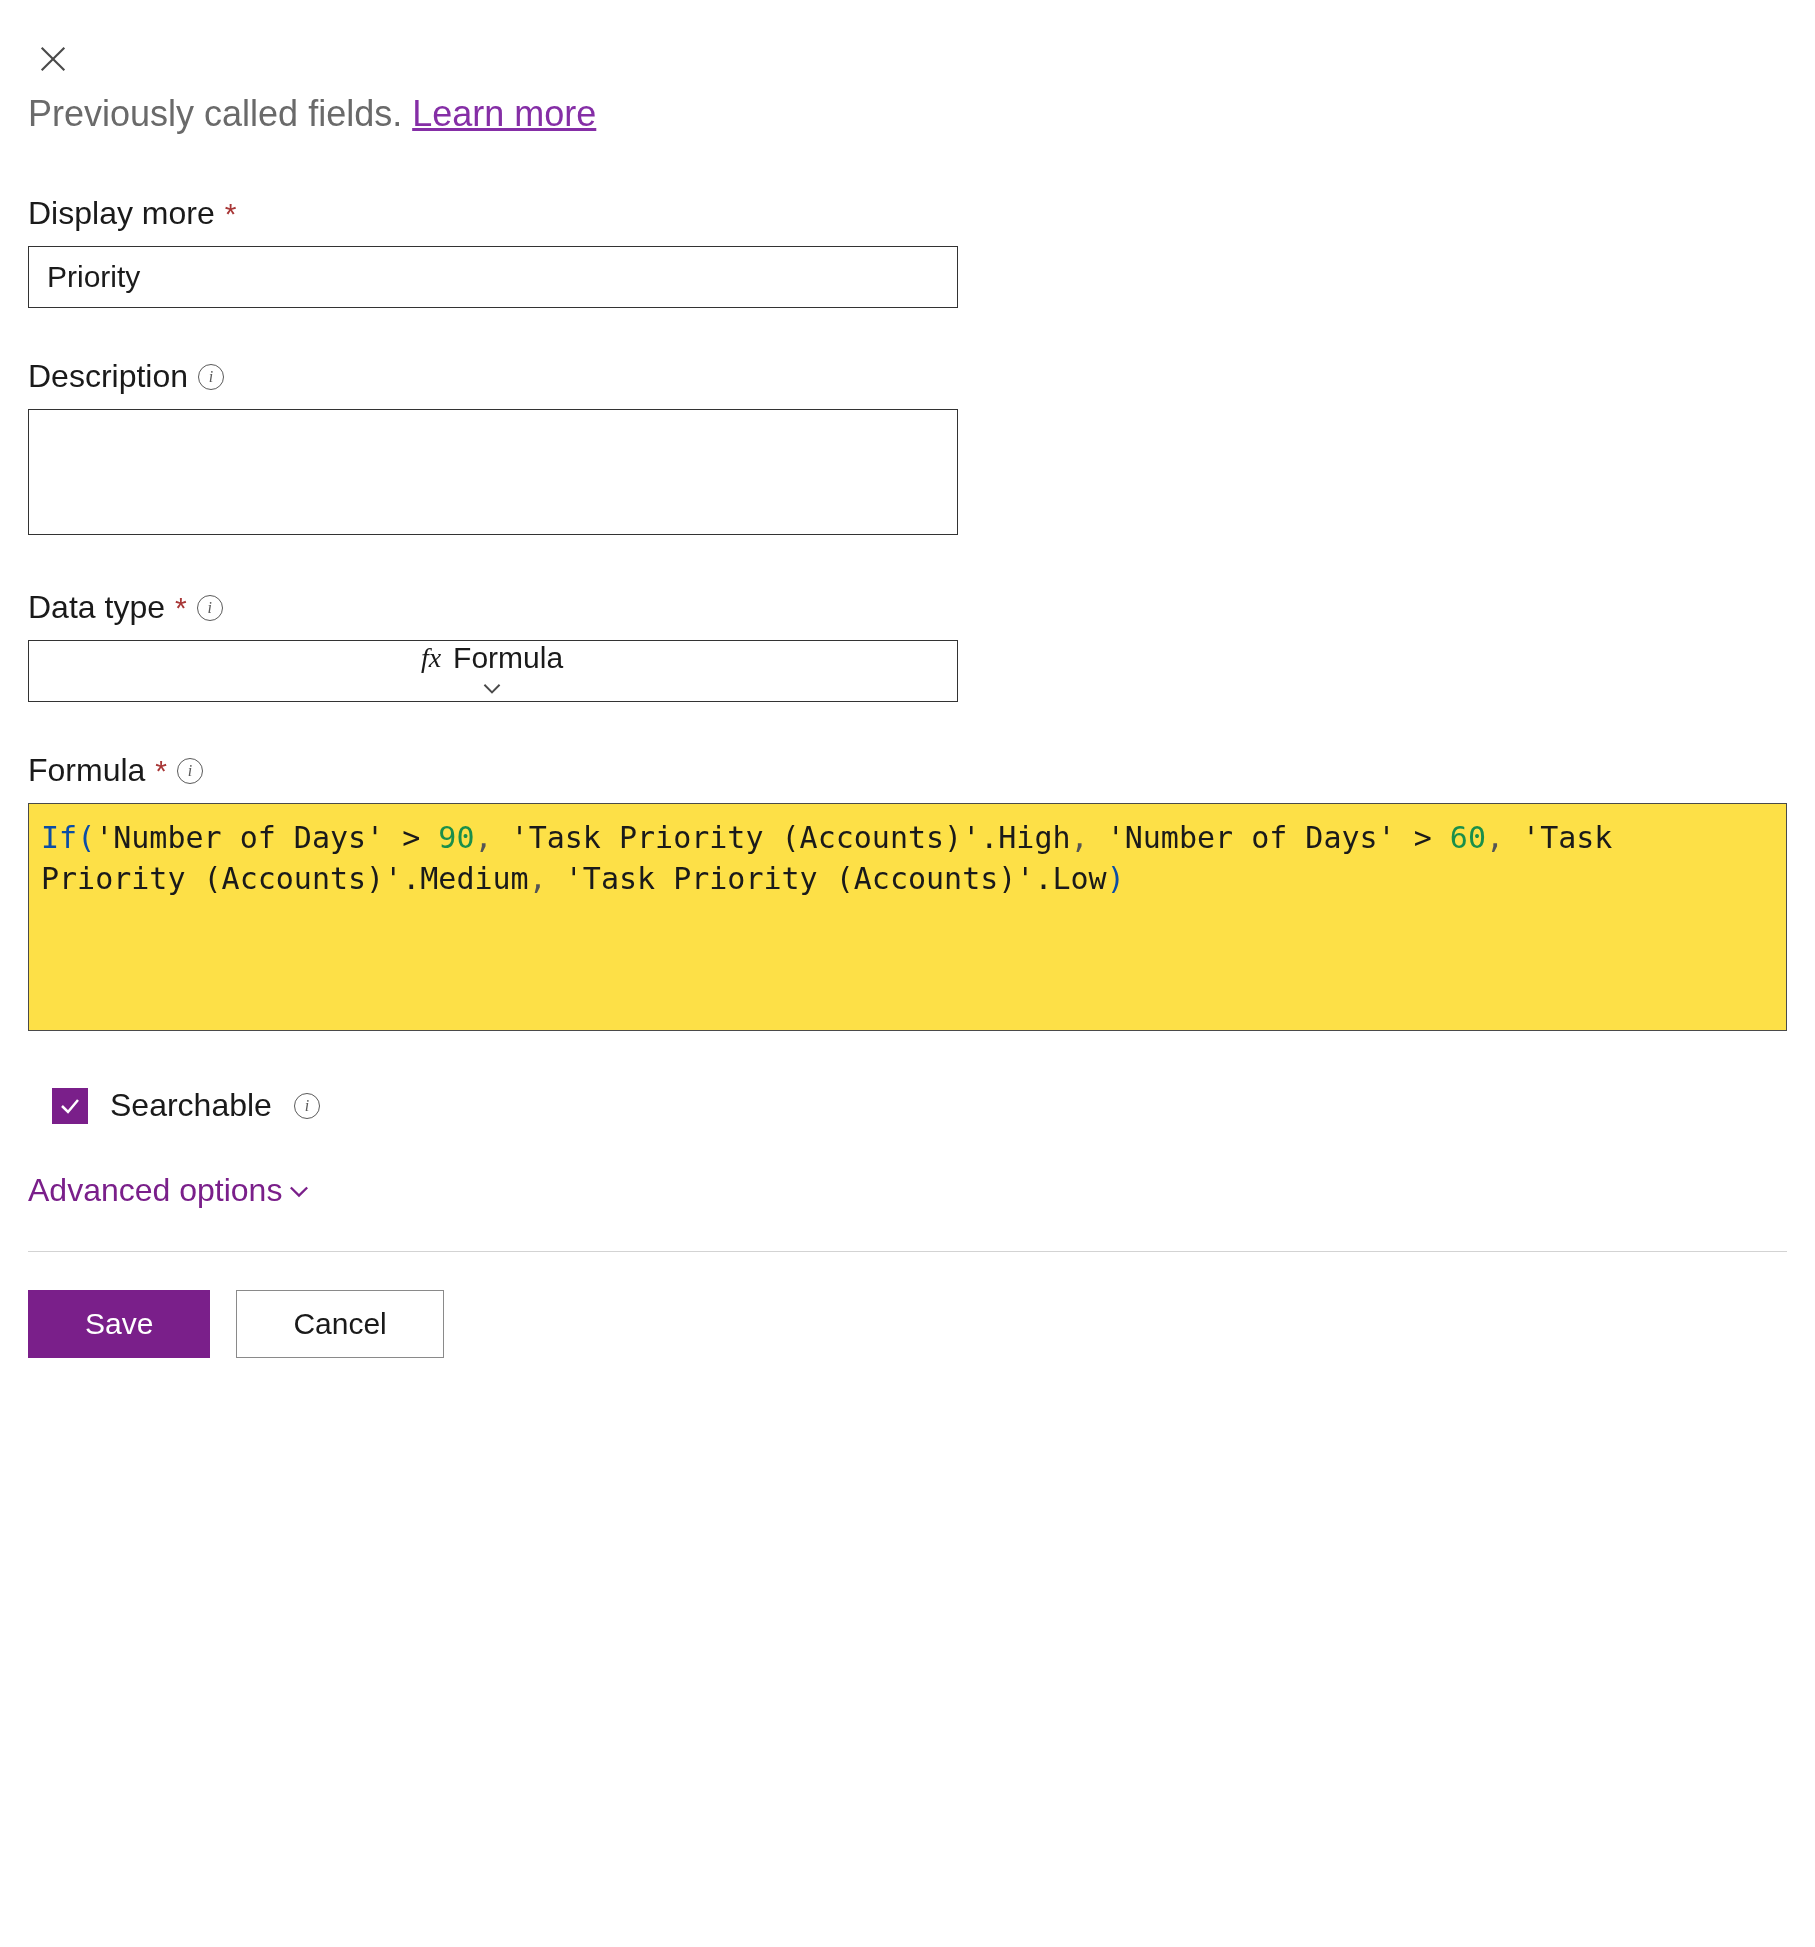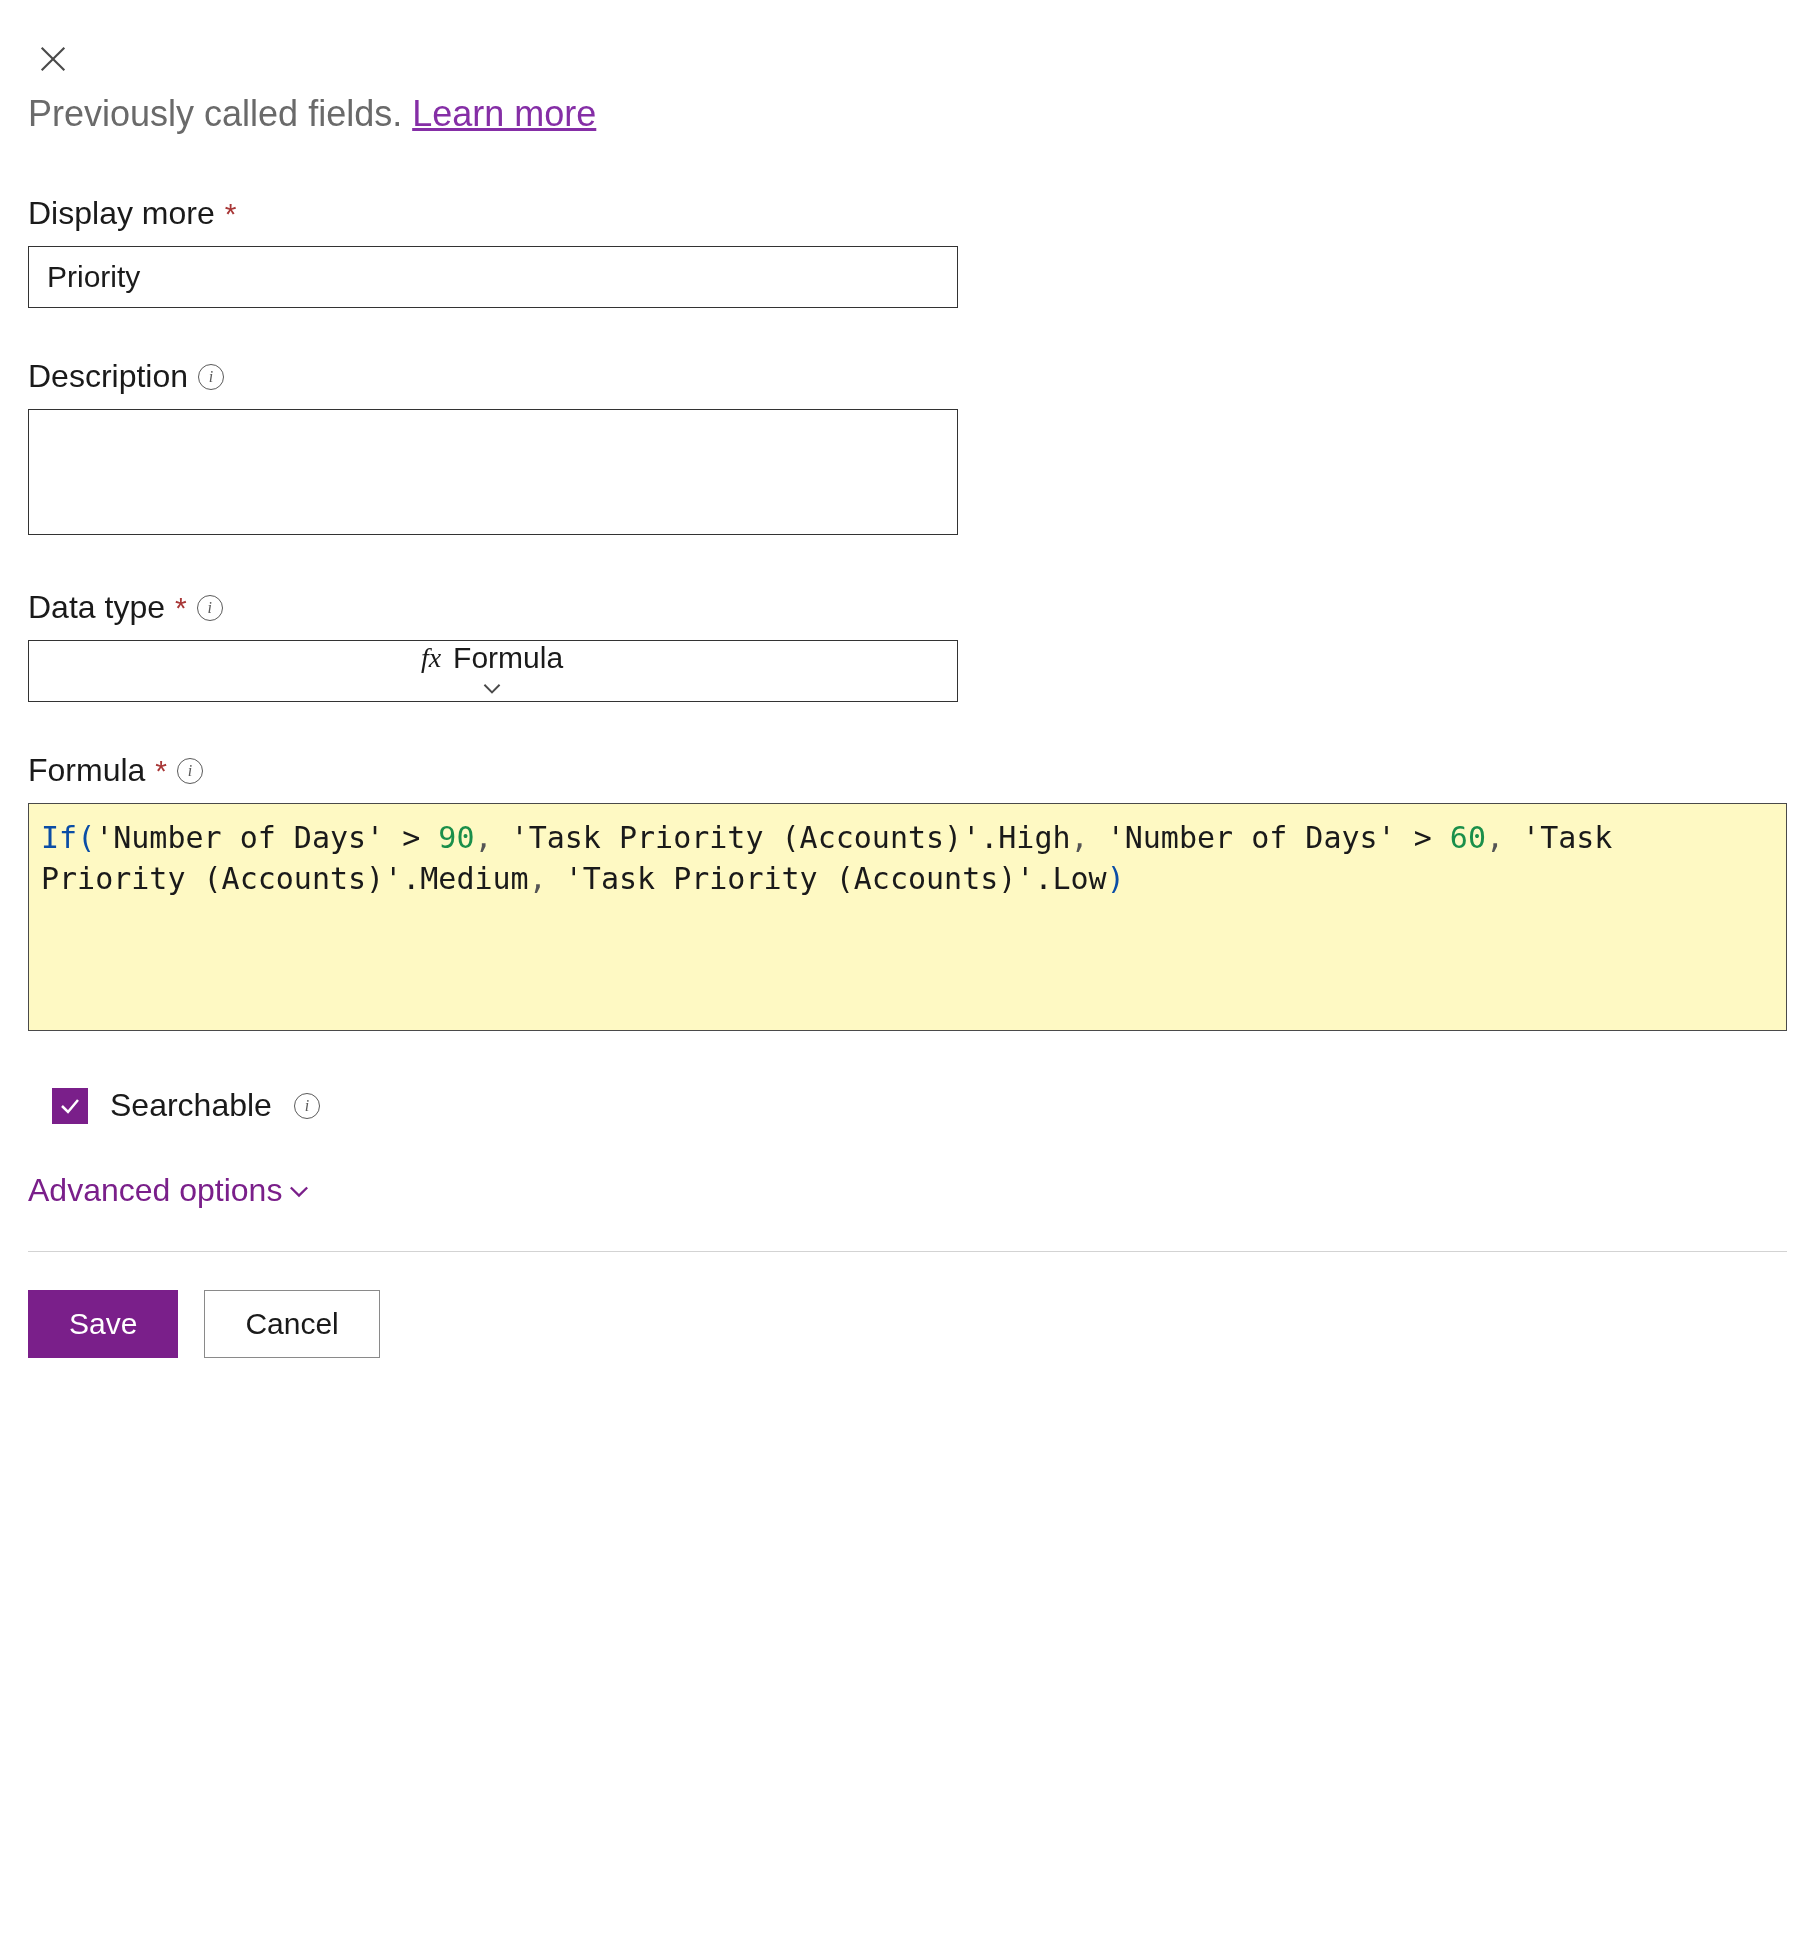--- a/index.html
+++ b/index.html
@@ -120,21 +120,21 @@
       width: 100%;
       border: 1px solid #4a4a4a;
       padding: 14px 12px;
       min-height: 228px;
       font-family: "Consolas", "Menlo", monospace;
       font-size: 30px;
       line-height: 1.35;
       white-space: pre-wrap;
       word-break: break-word;
       color: #1a1a1a;
-      background: #fef9c3;
+      background: #fde047;
       outline: none;
       position: relative;
     }
     .tok-fn { color: #0a4da6; }
     .tok-str { color: #1a1a1a; }
     .tok-op { color: #1a1a1a; }
     .tok-num { color: #1a8f4a; }
     .tok-pn { color: #0a4da6; }
     .tok-sep { color: #555; }
     .checkbox-row {
@@ -162,21 +162,21 @@
       color: #7a1f8a;
       font-size: 32px;
       cursor: pointer;
       margin-bottom: 42px;
       background: none; border: none; font-family: inherit;
     }
     .divider { border: none; border-top: 1px solid #d3d3d3; margin-bottom: 38px; }
     .footer-actions { display: flex; gap: 26px; }
     .btn {
       font-size: 30px;
-      padding: 16px 40px;
+      padding: 16px 56px;
       cursor: pointer;
       font-family: inherit;
       border: 1px solid transparent;
     }
     .btn-primary { background: #7a1f8a; color: #ffffff; }
     .btn-secondary { background: #ffffff; color: #1a1a1a; border: 1px solid #8a8a8a; }
   </style>
 </head>
 <body>
 

